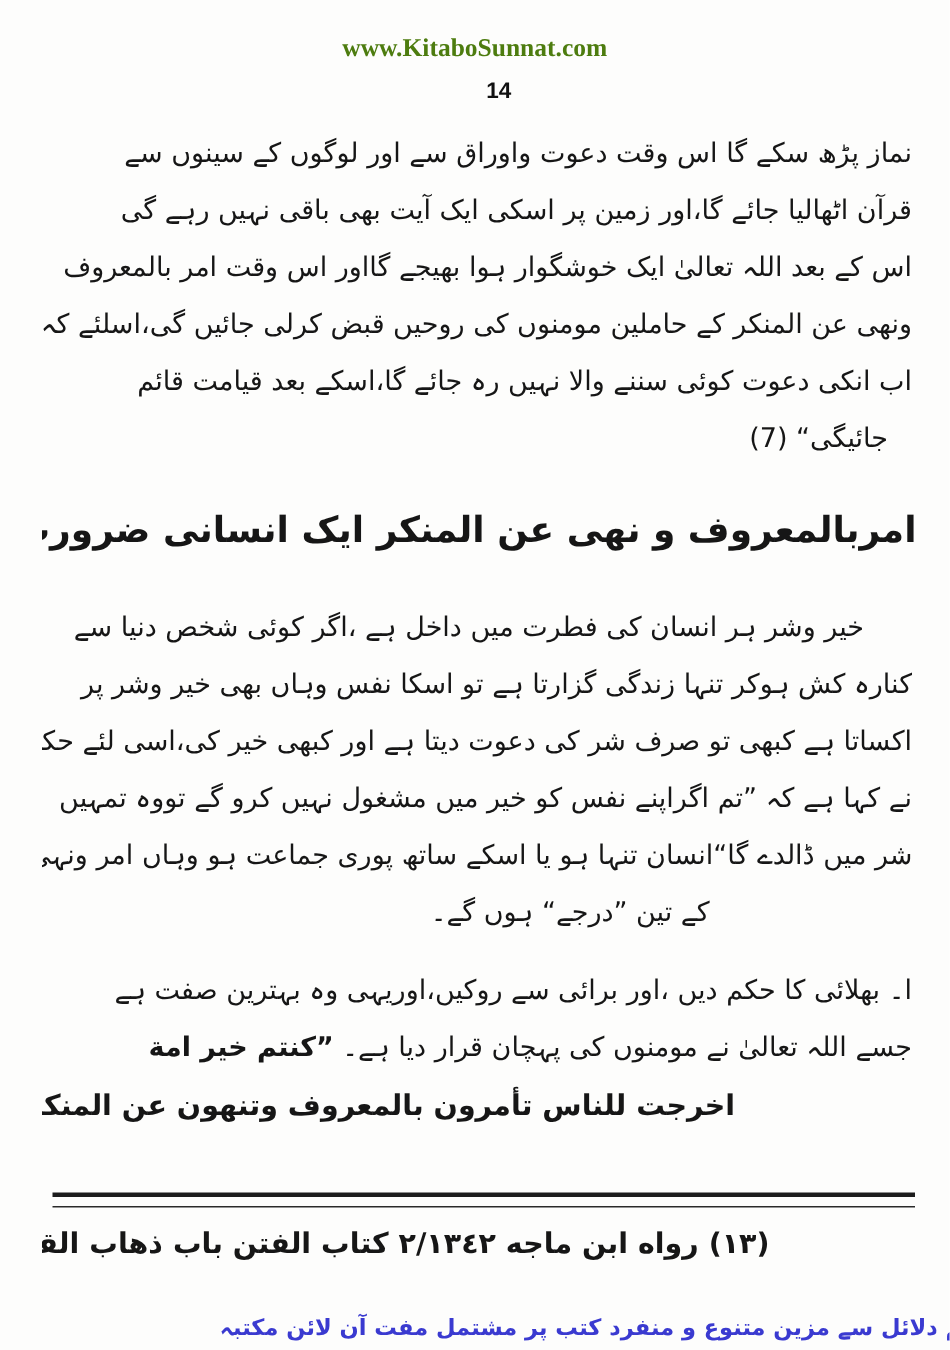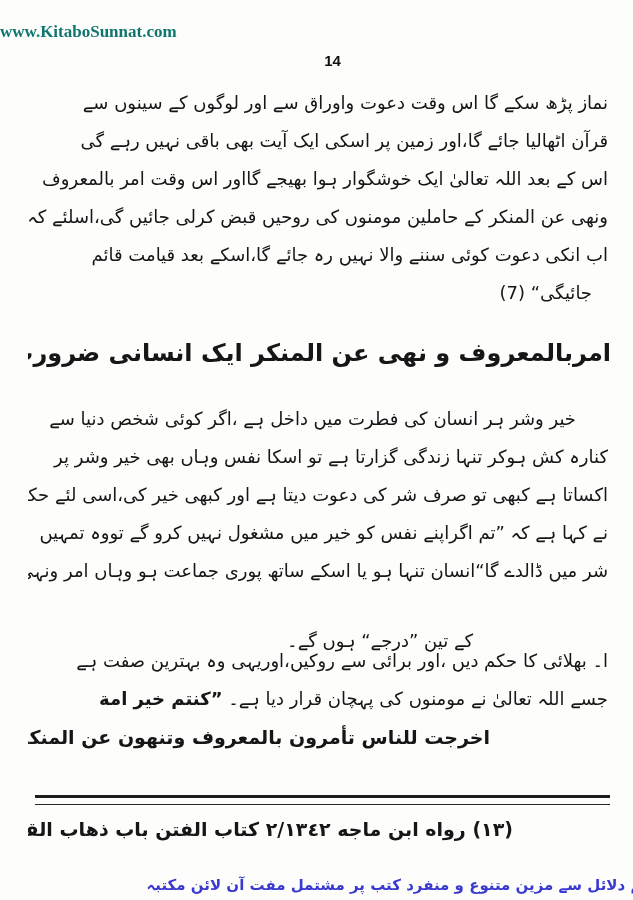--- a/index.html
+++ b/index.html
@@ -6,45 +6,45 @@
   .page{
     position:relative;
     width:633px;height:900px;
     background:#fdfdfc;
     overflow:hidden;
     font-family:"DejaVu Sans",sans-serif;
     color:#161616;
   }
   .url-line{
     position:absolute;top:22px;left:0;width:100%;
-    text-align:left;
+    text-align:center;
     font-family:"Liberation Serif",serif;
     font-weight:bold;font-size:17px;
-    color:#0f766e;
+    color:#4d7c0f;
   }
   .page-number{
     position:absolute;top:52px;left:16px;width:100%;
     text-align:center;
     font-family:"Liberation Sans",sans-serif;
     font-weight:bold;font-size:15px;color:#111;
   }
   .textblock{position:absolute;left:28px;right:25px;direction:rtl;}
   .ln{
     height:38px;line-height:38px;
     font-size:18px;
     text-align:right;
     white-space:nowrap;overflow:hidden;
     direction:rtl;
   }
   .para1{top:84px;}
   .para2{top:400px;}
   .list1{top:642px;}
   .indent-sm{padding-right:16px;}
   .indent-first{padding-right:32px;}
-  .indent-mid{padding-right:135px;margin-top:32px;}
+  .indent-mid{padding-right:135px;}
   .arabic{font-weight:bold;}
   .arabic-line{font-weight:bold;font-size:19px;padding-right:118px;}
   .heading{
     position:absolute;top:330px;left:28px;right:22px;
     direction:rtl;text-align:right;
     font-size:24px;font-weight:bold;
     white-space:nowrap;overflow:hidden;
     line-height:46px;
   }
   .footnote-rule{

